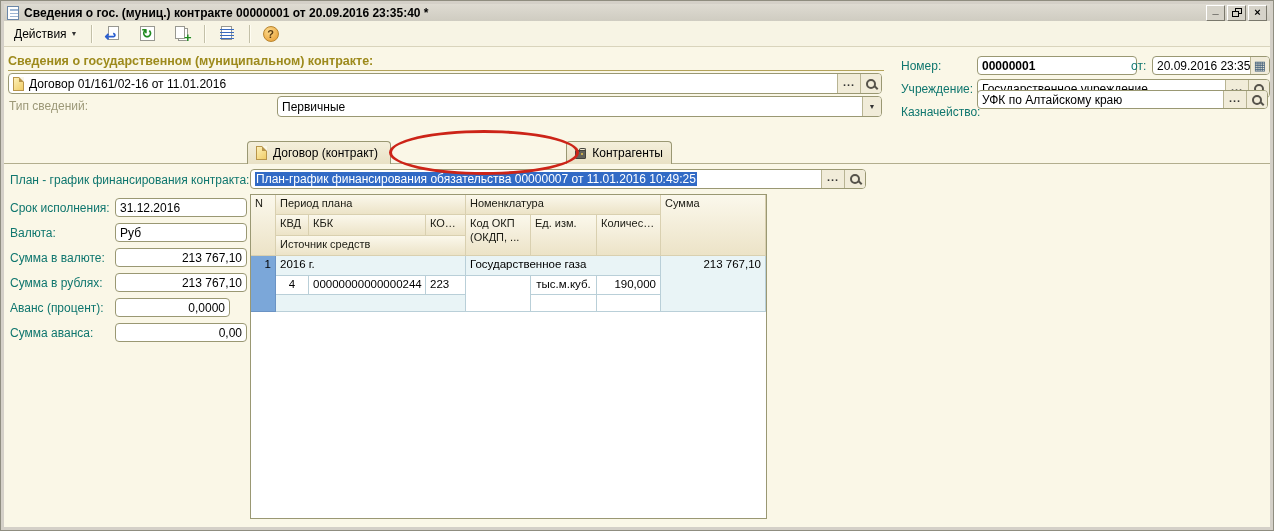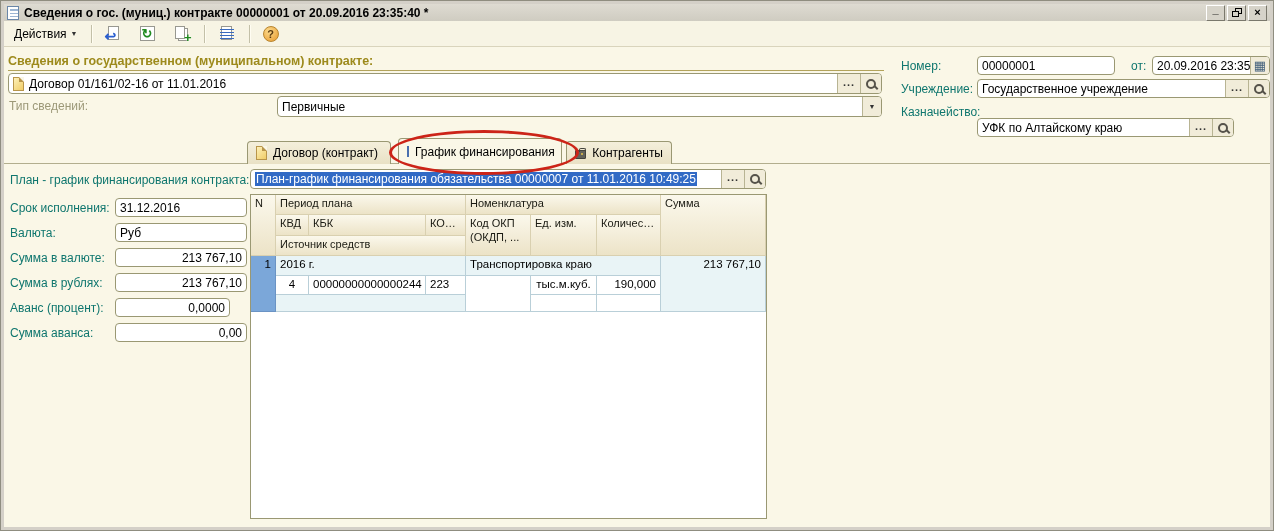--- a/index.html
+++ b/index.html
@@ -160,66 +160,62 @@
 
   <div class="label dim" style="left:9px;top:99px;">Тип сведений:</div>
   <div class="fld" style="left:277px;top:96px;width:605px;height:21px;padding-right:0;">
     <span class="grow">Первичные</span>
     <span class="in-btn combo">
         <span class="arr-small">▼</span>
       </span>
   </div>
 
   <div class="label" style="left:901px;top:59px;">Номер:</div>
-  <div class="fld" style="left:977px;top:56px;width:138px;">
+  <div class="fld" style="left:977px;top:56px;width:160px;font-weight:bold;">
     <span class="grow">00000001</span>
   </div>
   <div class="label" style="left:1131px;top:59px;">от:</div>
   <div class="fld" style="left:1152px;top:56px;width:118px;padding-right:0;">
     <span class="grow">20.09.2016 23:35:40</span>
     <span class="in-btn combo">
         <span class="cal-glyph">▦</span>
       </span>
   </div>
 
   <div class="label" style="left:901px;top:82px;">Учреждение:</div>
   <div class="fld" style="left:977px;top:79px;width:293px;padding-right:0;">
     <span class="grow">Государственное учреждение</span>
     <span class="in-btn dots">...</span>
     <span class="in-btn mag">
         <span class="mag-glyph"></span>
       </span>
   </div>
 
   <div class="label" style="left:901px;top:105px;">Казначейство:</div>
-  <div class="fld" style="left:977px;top:118px;width:257px;padding-right:0;">
+  <div class="fld" style="left:977px;top:90px;width:291px;padding-right:0;">
     <span class="grow">УФК по Алтайскому краю</span>
     <span class="in-btn dots">...</span>
     <span class="in-btn mag">
         <span class="mag-glyph"></span>
       </span>
   </div>
 
   <div class="tabline"></div>
   <div class="tab" style="left:247px;width:144px;">
     <span class="yellow-doc" style="margin-right:0;"></span>
     <span>Договор (контракт)</span>
   </div>
-  <div class="tab active" style="left:398px;width:164px;">
-    <span class="tbl-icon"></span>
-    <span>График финансирования</span>
-  </div>
   <div class="tab" style="left:566px;width:106px;">
     <span class="case-icon"></span>
     <span>Контрагенты</span>
   </div>
   <div class="red-oval"></div>
 
   <div class="label" style="left:10px;top:173px;">План - график финансирования контракта:</div>
-  <div class="fld" style="left:250px;top:169px;width:516px;height:20px;padding-right:0;">
+  <div class="fld" style="left:250px;top:169px;width:616px;height:20px;padding-right:0;">
     <span class="grow"><span class="sel-text">План-график финансирования обязательства 00000007 от 11.01.2016 10:49:25</span></span>
     <span class="in-btn dots">...</span>
     <span class="in-btn mag">
         <span class="mag-glyph"></span>
       </span>
   </div>
 
   <div class="label" style="left:10px;top:201px;">Срок исполнения:</div>
   <div class="fld" style="left:115px;top:198px;width:132px;">
     <span>31.12.2016</span>
@@ -260,21 +256,21 @@
       <div class="th" style="grid-area:2/3/3/4;">КБК</div>
       <div class="th" style="grid-area:2/4/3/5;">КОС...</div>
       <div class="th wrap" style="grid-area:2/5/4/6;">Код ОКП (ОКДП,  ...</div>
       <div class="th" style="grid-area:2/6/4/7;">Ед. изм.</div>
       <div class="th" style="grid-area:2/7/4/8;">Количест...</div>
       <div class="th" style="grid-area:3/2/4/5;">Источник средств</div>
     </div>
     <div class="tbody">
       <div class="td nsel" style="grid-area:1/1/4/2;">1</div>
       <div class="td azure" style="grid-area:1/2/2/5;">2016 г.</div>
-      <div class="td azure" style="grid-area:1/5/2/8;">Транспортировка краю</div>
+      <div class="td azure" style="grid-area:1/5/2/8;">Государственное газа</div>
       <div class="td azure r" style="grid-area:1/8/4/9;">213 767,10</div>
       <div class="td c" style="grid-area:2/2/3/3;">4</div>
       <div class="td" style="grid-area:2/3/3/4;">00000000000000244</div>
       <div class="td" style="grid-area:2/4/3/5;">223</div>
       <div class="td" style="grid-area:2/5/4/6;"></div>
       <div class="td c" style="grid-area:2/6/3/7;">тыс.м.куб.</div>
       <div class="td r" style="grid-area:2/7/3/8;">190,000</div>
       <div class="td azure" style="grid-area:3/2/4/5;"></div>
       <div class="td" style="grid-area:3/6/4/7;"></div>
       <div class="td" style="grid-area:3/7/4/8;"></div>

